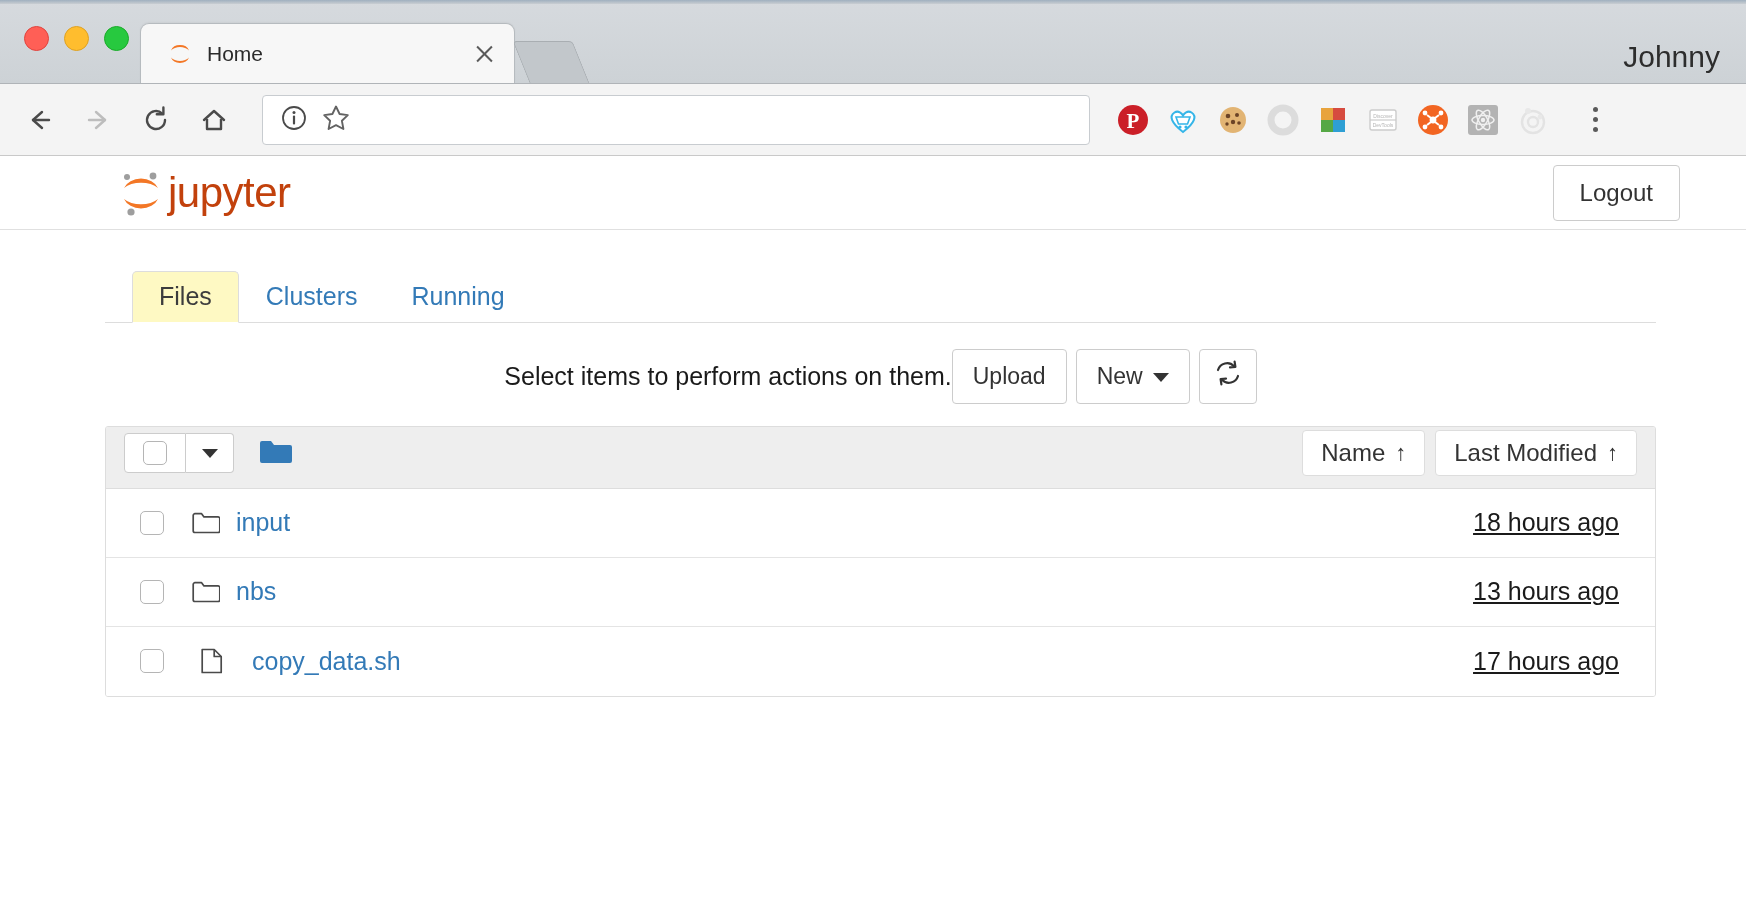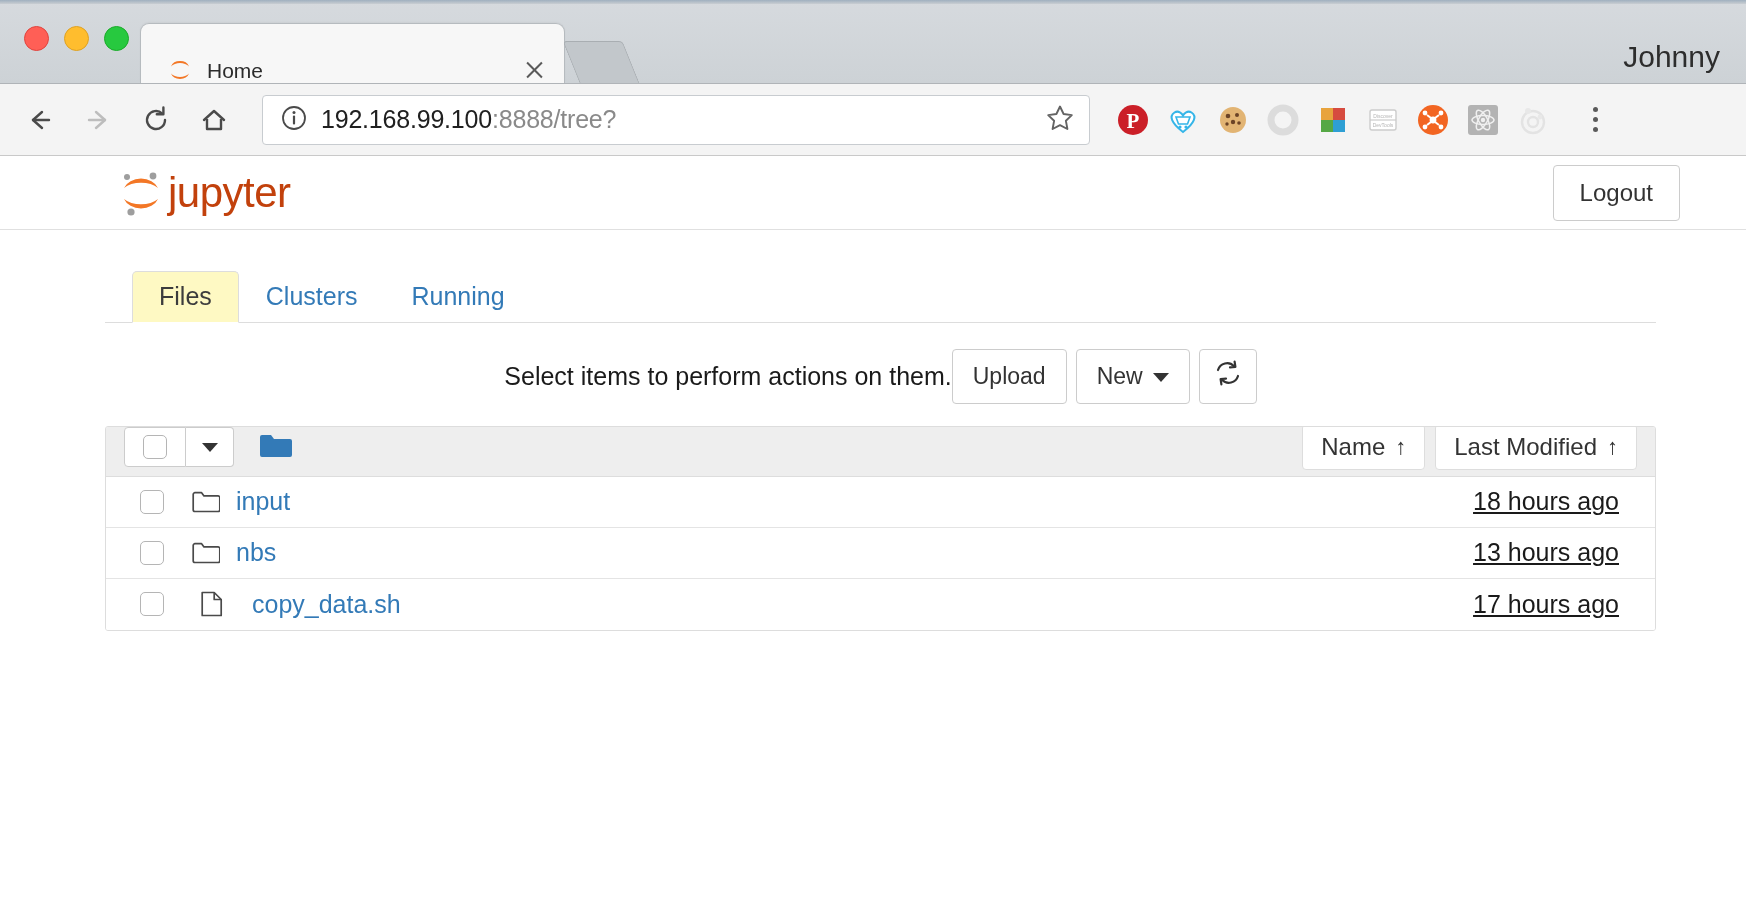--- a/index.html
+++ b/index.html
@@ -43,26 +43,26 @@
   .light.yellow { background: #ffbd2e; border:1px solid #dea123; }
   .light.green  { background: #27c93f; border:1px solid #1aab29; }
 
   .tabstrip {
     position: absolute;
     left: 140px; bottom: 0;
     display: flex; align-items: flex-end;
     height: 62px;
   }
   .tab {
-    width: 425px; height: 60px;
+    width: 375px; height: 60px;
     background: #f7f7f7;
     border: 1px solid #b6bbbf;
     border-bottom: none;
     border-radius: 9px 9px 0 0;
-    display: flex; align-items: flex-end;
+    display: flex; align-items: center;
     padding: 0 16px 0 26px;
     position: relative;
     box-shadow: 0 -1px 2px rgba(0,0,0,0.04);
   }
   .tab-favicon { width: 26px; height: 26px; flex: 0 0 26px; margin-right: 14px; }
   .tab-title {
     font-size: 21px; color: #2b2b2b; flex: 1;
     white-space: nowrap; overflow: hidden; text-overflow: ellipsis;
   }
   .tab-close {
@@ -212,21 +212,21 @@
     margin-top: 22px;
     border: 1px solid #ddd;
     border-radius: 3px;
     overflow: hidden;
   }
   .fl-head {
     background: #eeeeee;
     border-bottom: 1px solid #ddd;
     display: flex; align-items: center;
     padding: 5px 18px 13px 18px;
-    height: 50px;
+    height: 62px;
   }
   .sel-group { display: flex; }
   .sel-box {
     width: 62px; height: 40px;
     background: #fff; border: 1px solid #ccc;
     border-radius: 4px 0 0 4px;
     display:flex; align-items:center; justify-content:center;
   }
   .sel-caret-box {
     width: 48px; height: 40px;
@@ -249,21 +249,21 @@
   .sort-btn {
     background:#fff; border:1px solid #ddd; border-radius:4px;
     font-size: 24px; color:#333; padding: 8px 18px;
     cursor: pointer; display:flex; align-items:center; gap:10px;
     font-family: "Liberation Sans", sans-serif;
   }
   .arrow-up { font-size: 22px; line-height:1; }
 
   .fl-row {
     display: flex; align-items: center;
-    height: 51px;
+    height: 69px;
     padding: 0 18px 0 34px;
     border-bottom: 1px solid #e4e4e4;
     background: #fff;
   }
   .fl-row:last-child { border-bottom: none; gap: 8px; }
   .fl-row .chk { margin-right: 28px; }
   .row-icon { width: 28px; margin-right: 16px; display:flex; align-items:center; }
   .row-name {
     font-size: 25px; color: #337ab7; cursor: pointer;
     text-decoration: none;
@@ -329,21 +329,20 @@
     </div>
 
     <div class="omnibox">
       <span class="info-icon">
         <svg width="26" height="26" viewBox="0 0 26 26">
           <circle cx="13" cy="13" r="11" fill="none" stroke="#4a4a4a" stroke-width="1.8"></circle>
           <circle cx="13" cy="7.4" r="1.5" fill="#4a4a4a"></circle>
           <rect x="11.9" y="10.5" width="2.2" height="9" rx="1" fill="#4a4a4a"></rect>
         </svg>
       </span>
-      <span class="url-text"><span>192.168.99.100</span><span class="dim">:8888/tree?</span></span>
       <span class="star-btn">
         <svg width="30" height="30" viewBox="0 0 30 30">
           <path d="M15 3.5 L18.6 11 L26.8 12.1 L20.9 17.8 L22.4 26 L15 22.1 L7.6 26 L9.1 17.8 L3.2 12.1 L11.4 11 Z" fill="none" stroke="#636363" stroke-width="1.9" stroke-linejoin="round"></path>
         </svg>
       </span>
     </div>
 
     <div class="ext-icons">
       <span class="ext">
         <svg width="34" height="34" viewBox="0 0 34 34">

